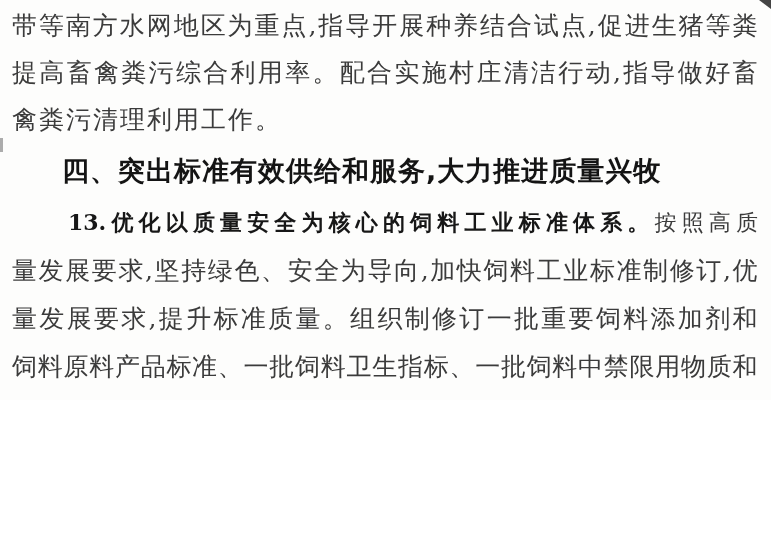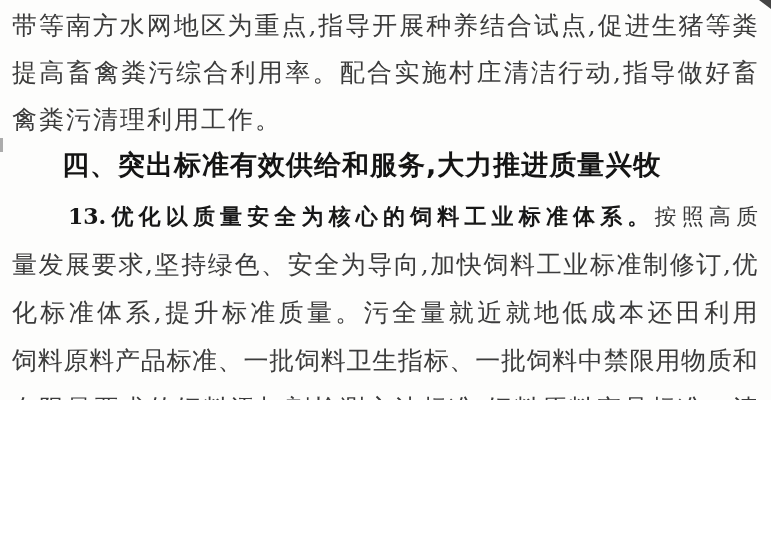--- a/index.html
+++ b/index.html
@@ -34,21 +34,21 @@
   }
   .para-13 .p-line {
     line-height: 48px;
   }
   .p-line.last {
     text-align-last: left;
     letter-spacing: 2px;
   }
   
   .section-heading {
-    margin-top: 2px;
+    margin-top: 8px;
     padding-left: 50px;
     font-family: "DejaVu Sans", sans-serif;
     font-weight: 700;
     font-size: 27px;
     line-height: 40px;
     color: #141414;
     letter-spacing: 1px;
     white-space: nowrap;
   }
   .para-13 {
@@ -130,21 +130,21 @@
       <div class="p-line last">禽粪污清理利用工作。</div>
     </div>
 
     <div class="section-heading">四、突出标准有效供给和服务,大力推进质量兴牧</div>
 
     <div class="para-13">
       <div class="lead-line">
         <span class="lead-bold">13.优化以质量安全为核心的饲料工业标准体系。</span><span class="lead-rest">按照高质</span>
       </div>
       <div class="p-line">量发展要求,坚持绿色、安全为导向,加快饲料工业标准制修订,优</div>
-      <div class="p-line">化标准体系,提升标准质量。污全量就近就地低成本还田利用</div>
+      <div class="p-line">量发展要求,提升标准质量。组织制修订一批重要饲料添加剂和</div>
       <div class="p-line">饲料原料产品标准、一批饲料卫生指标、一批饲料中禁限用物质和</div>
       <div class="p-line">有限量要求的饲料添加剂检测方法标准,饲料原料产品标准。清</div>
     </div>
 
   </div>
 
   <div class="watermark">
     <span class="watermark-logo">
       <svg viewBox="0 0 30 28" width="30" height="28" aria-hidden="true">
         <path d="M6 10 L4 3 L10 7 Q15 5 20 7 L26 3 L24 10 Q28 14 26 19 Q23 25 15 25 Q7 25 4 19 Q2 14 6 10 Z" fill="none" stroke="#bdbdbd" stroke-width="2"></path>

